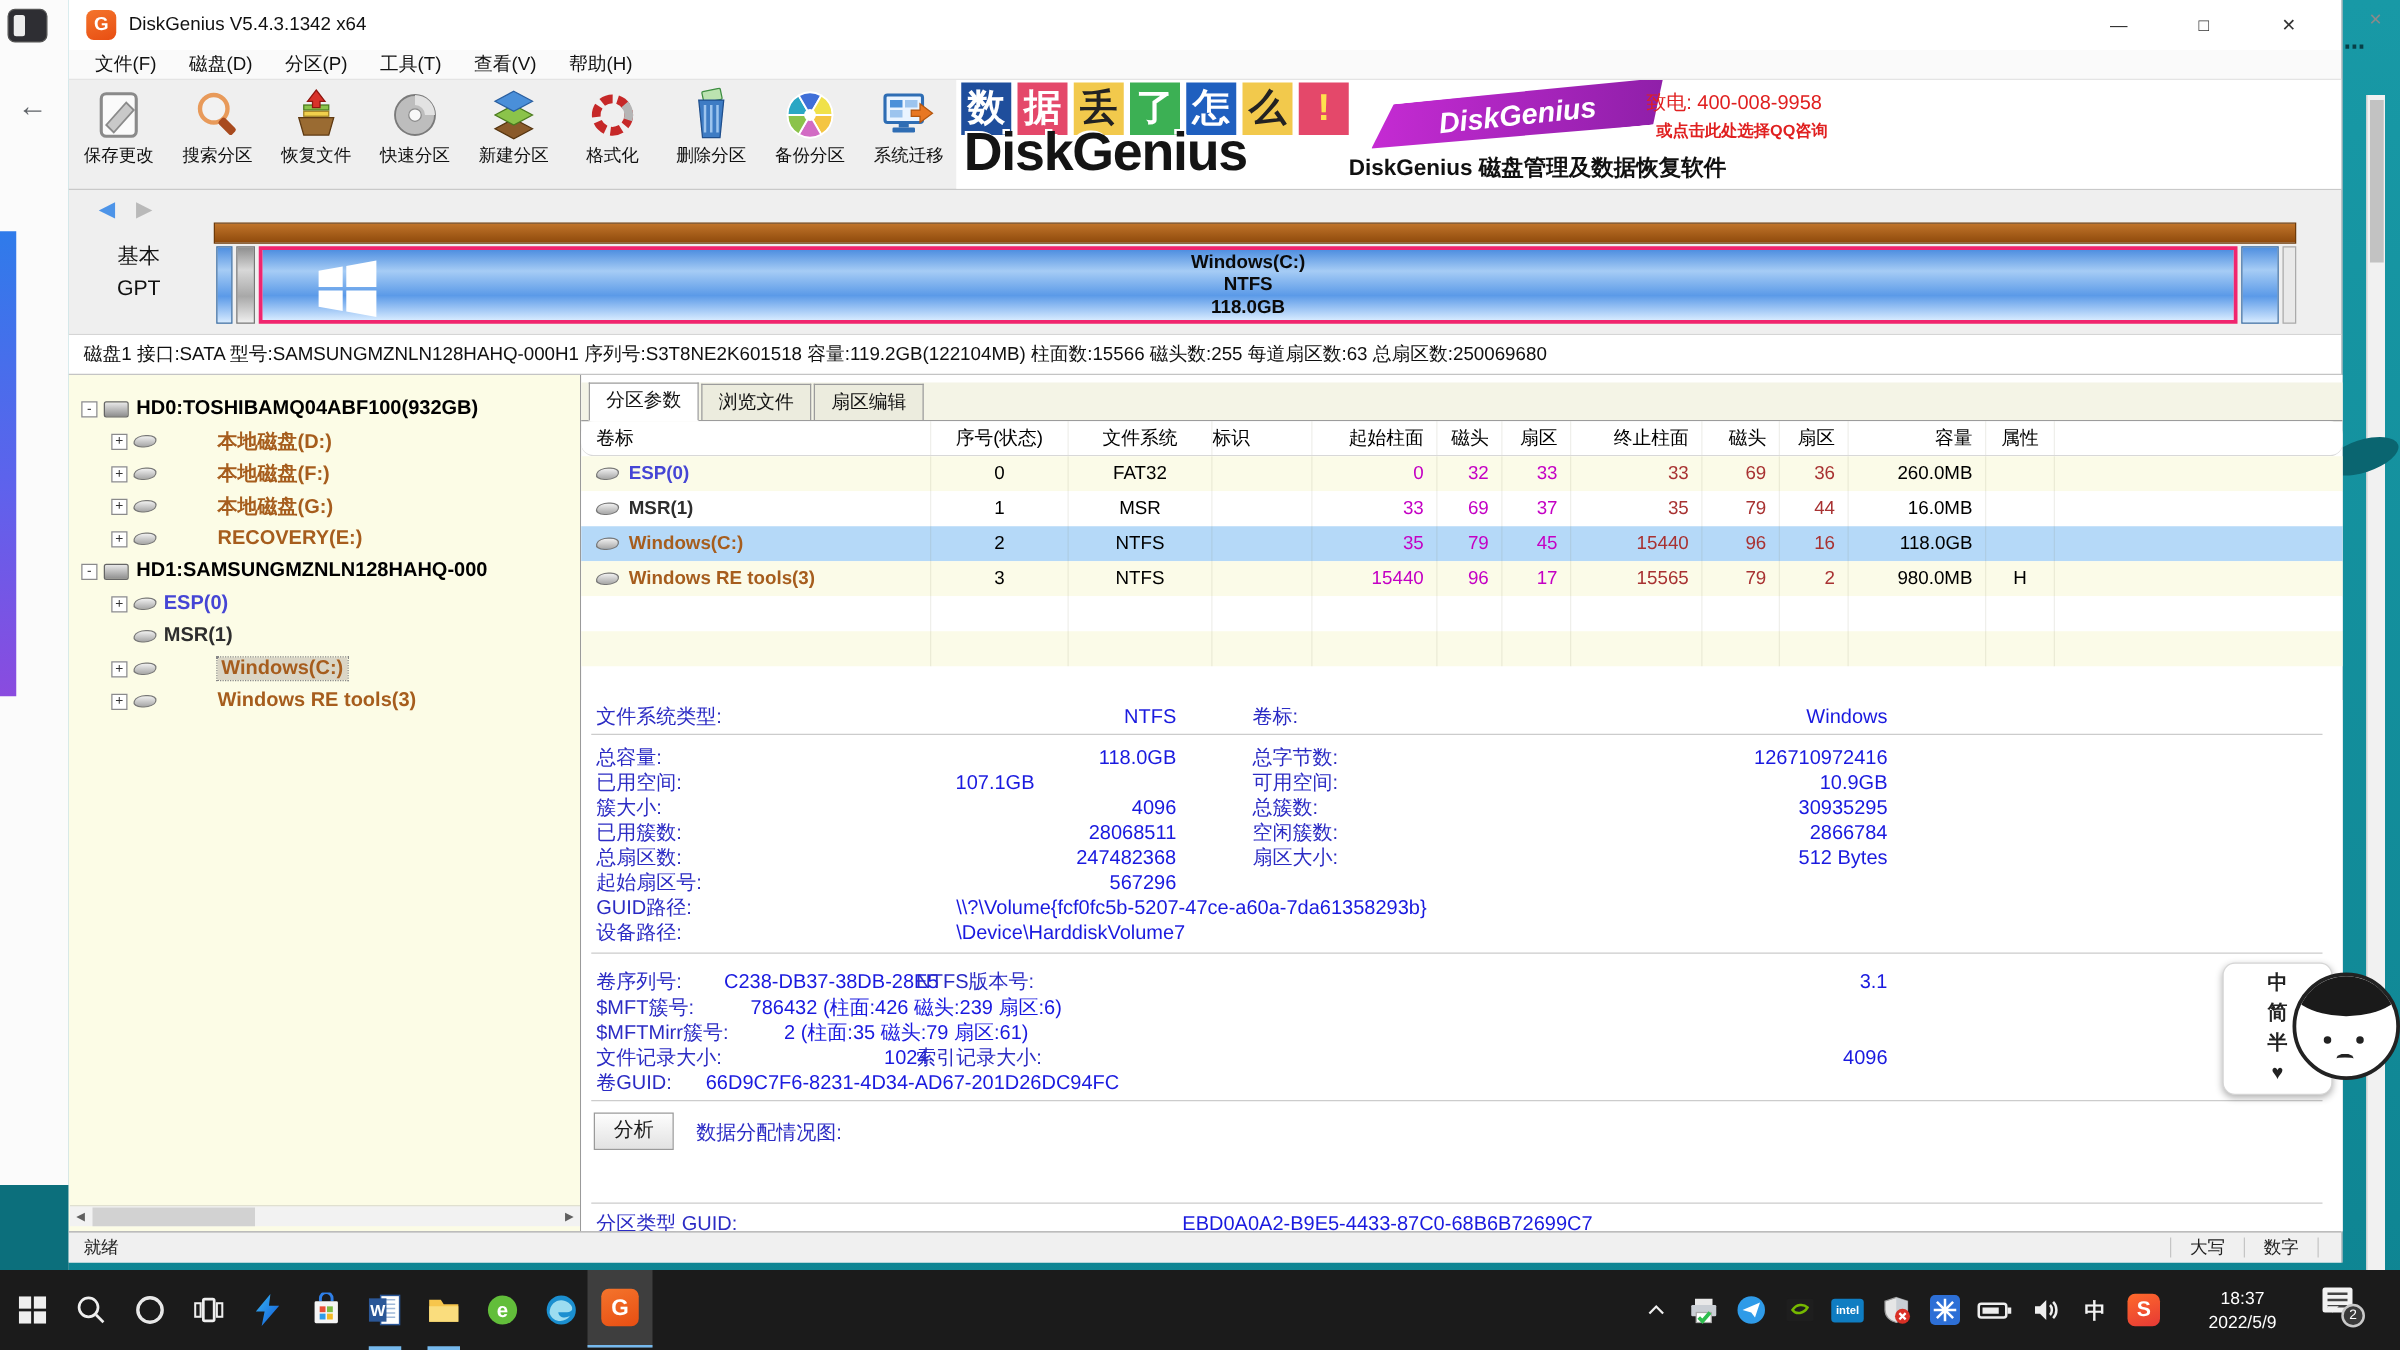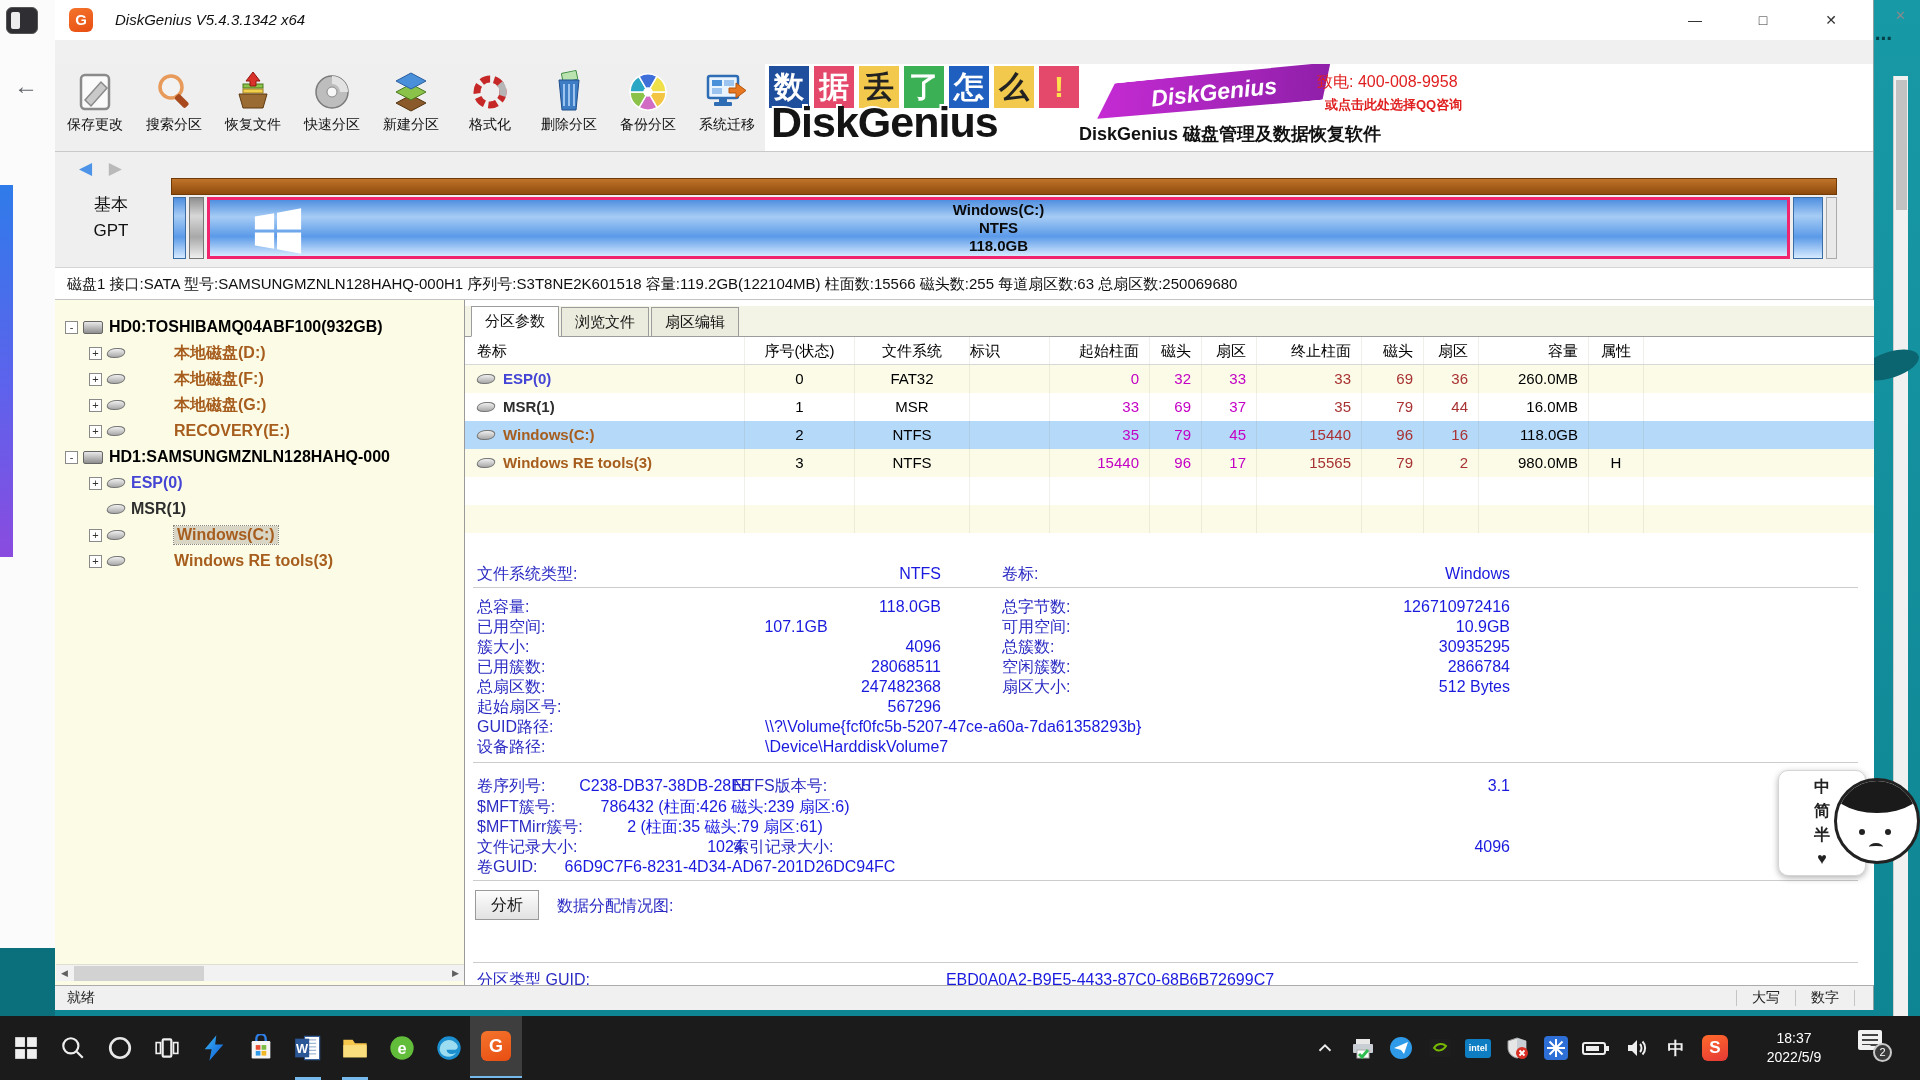--- a/index.html
+++ b/index.html
@@ -20,21 +20,21 @@
   .dots { position:absolute; left:1px; top:28px; color:#073F47; font-size:17px; font-weight:bold; }
   .ghost-close { position:absolute; left:21px; top:8px; color:#8A8A8A; font-size:13px; }
   .leaf { position:absolute; left:-14px; top:352px; width:60px; height:26px; background:#0A6570; border-radius:50%; transform:rotate(-18deg); }
 
   
   #app { position:absolute; left:55px; top:0; width:1819px; height:1010px; background:#F0F0F0; border-right:1px solid #8FA0A5; }
 
   .titlebar { position:absolute; left:0; top:0; width:100%; height:40px; background:#FFF; }
   .dg-logo { display:inline-block; width:24px; height:24px; border-radius:6px; background:linear-gradient(160deg,#F4742C,#E84E12); color:#FFF; font-weight:bold; text-align:center; line-height:24px; font-size:15px; }
   .titlebar .dg-logo { position:absolute; left:14px; top:8px; }
-  .title-text { position:absolute; left:60px; top:11px; font-size:15px; color:#111;font-style:italic; }
+  .title-text { position:absolute; left:48px; top:11px; font-size:15px; color:#111; }
   .win-controls { position:absolute; right:8px; top:0; height:40px; display:flex; }
   .wc { width:68px; text-align:center; line-height:40px; font-size:14px; color:#333; }
 
   .menubar { position:absolute; left:0; top:40px; width:100%; height:24px; background:#FAFAFA; display:flex; padding-left:8px; border-bottom:1px solid #E4E4E4; }
   .menu-item { padding:0 13px; line-height:24px; font-size:15px; color:#111; }
 
   .toolbar { position:absolute; left:0; top:64px; width:100%; height:88px; background:#EFEFEF; border-bottom:1px solid #C9C9C9; }
   .tbtn { position:absolute; top:3px; width:80px; height:82px; text-align:center; }
   .tbtn .ico { width:44px; height:44px; margin:3px auto 2px; }
   .tbtn .lbl { font-size:14px; color:#101010; }
@@ -96,21 +96,21 @@
 
   .ptable { position:absolute; left:0; top:37px; width:100%; }
   .trow { display:flex; height:28px; font-size:15px; }
   .trow > span { line-height:28px; border-right:1px solid rgba(120,120,90,0.12); display:block; overflow:hidden; white-space:nowrap; }
   .c0 { width:280px; padding-left:12px; display:flex !important; align-items:center; }
   .c1 { width:110px; text-align:center; } .c2 { width:115px; text-align:center; } .c3 { width:80px; text-align:left; }
   .c4 { width:100px; } .c5 { width:52px; } .c6 { width:55px; }
   .c7 { width:105px; } .c8 { width:62px; } .c9 { width:55px; }
   .c10 { width:110px; } .c11 { width:55px; text-align:center; } .cf { flex:1; border-right:none !important; }
   .c4,.c5,.c6,.c7,.c8,.c9,.c10 { text-align:right; padding-right:10px; }
-  .thead { color:#000; border-bottom:1px solid #D8D8D8; background:#FFF; }
+  .thead { color:#000; border-bottom:1px solid #D8D8D8; background:#FFF;border-radius:10px; }
   .data .c4,.data .c5,.data .c6 { color:#C400C4; }
   .data .c7,.data .c8,.data .c9 { color:#A83232; }
   .data .c10 { color:#000; }
   .cream { background:#FBFBE8; } .white { background:#FFF; } .selrow { background:#B5D9F8; }
   .plabel { font-weight:bold; margin-left:2px; }
   .r0 .plabel { color:#4545D5; } .r1 .plabel { color:#2E2E2E; } .r2 .plabel,.r3 .plabel { color:#A65D1D; }
 
   
   .details { position:absolute; left:0; top:260px; width:100%; height:425px; background:#FFF; overflow:hidden; font-size:16px; }
   .drow { position:absolute; left:0; width:100%; height:20px; line-height:20px; white-space:nowrap; }
@@ -176,20 +176,28 @@
   <div class="titlebar">
     <span class="dg-logo">G</span>
     <span class="title-text">DiskGenius V5.4.3.1342 x64</span>
     <div class="win-controls">
       <span class="wc">—</span>
       <span class="wc">□</span>
       <span class="wc">✕</span>
     </div>
   </div>
 
+  <div class="menubar">
+    <span class="menu-item">文件(F)</span>
+    <span class="menu-item">磁盘(D)</span>
+    <span class="menu-item">分区(P)</span>
+    <span class="menu-item">工具(T)</span>
+    <span class="menu-item">查看(V)</span>
+    <span class="menu-item">帮助(H)</span>
+  </div>
 
   <div class="toolbar">
     <div class="tbtn" style="left:0">
       <div class="ico"><svg viewBox="0 0 44 44" width="44" height="44">
             <rect x="8" y="5" width="28" height="34" rx="4" fill="#FAFAFA" stroke="#8A8A8A" stroke-width="2.5"></rect>
             <path d="M12 30 L28 12 L34 18 L18 36 Z" fill="#C9C9C9" stroke="#8A8A8A" stroke-width="1.5"></path>
           </svg></div>
       <div class="lbl">保存更改</div>
     </div>
     <div class="tbtn" style="left:79px">

